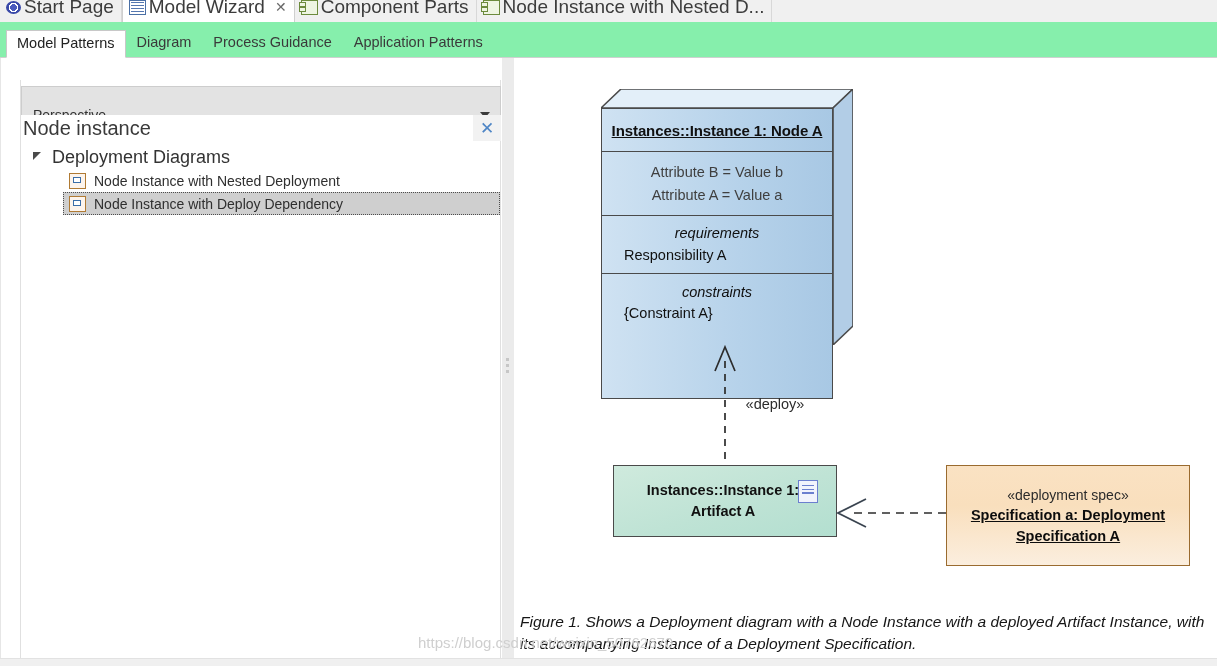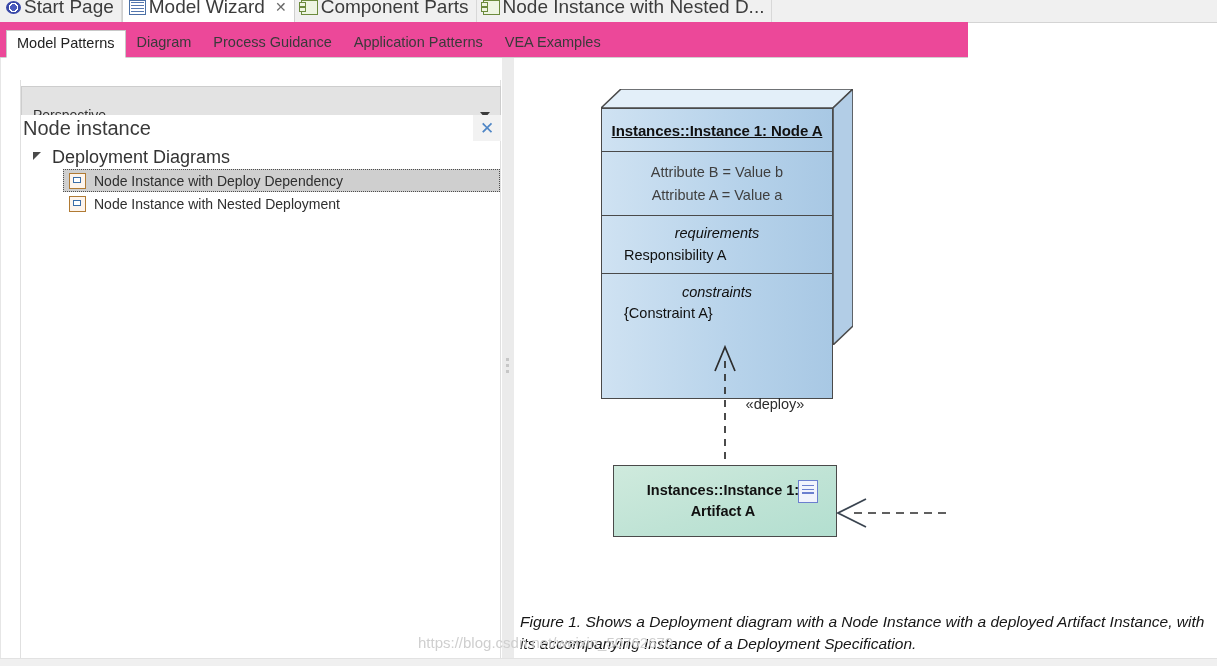--- a/index.html
+++ b/index.html
@@ -87,23 +87,23 @@
   .win-tab .tabclose {
     margin-left: 10px;
     font-size: 14px;
     color: #6a6a6a;
   }
 
   
   .inner-tabrow {
     position: absolute;
     left: 0; top: 22px;
-    width: 968px;
+    width: 1217px;
     height: 36px;
-    background: #ec4899;
+    background: #86efac;
     border-bottom: 1px solid #d0d0d0;
     box-sizing: border-box;
   }
   .inner-tabs {
     display: flex;
     align-items: flex-end;
     height: 100%;
     padding-left: 6px;
   }
   .inner-tab {
@@ -486,23 +486,20 @@
     </div>
     <div class="inner-tab">
       <span>Diagram</span>
     </div>
     <div class="inner-tab">
       <span>Process Guidance</span>
     </div>
     <div class="inner-tab">
       <span>Application Patterns</span>
     </div>
-    <div class="inner-tab">
-      <span>VEA Examples</span>
-    </div>
   </div>
 </div>
 
 <div class="left-panel">
   <div class="lp-gutter"></div>
   <div class="lp-body"></div>
 </div>
 
 <div class="perspective-bar">
   <span class="perspective-label">Perspective</span>
@@ -512,27 +509,27 @@
 <div class="filter-row">
   <span class="filter-text">Node instance</span>
   <span class="filter-clear">✕</span>
 </div>
 
 <div class="tree">
   <div class="tree-group">
     <span class="tri"></span>
     <span class="tree-group-label">Deployment Diagrams</span>
   </div>
+  <div class="tree-item">
+    <span class="pat-icon"></span>
+    <span class="tree-item-label">Node Instance with Nested Deployment</span>
+  </div>
   <div class="tree-item selected">
     <span class="pat-icon"></span>
     <span class="tree-item-label">Node Instance with Deploy Dependency</span>
-  </div>
-  <div class="tree-item">
-    <span class="pat-icon"></span>
-    <span class="tree-item-label">Node Instance with Nested Deployment</span>
   </div>
 </div>
 
 <div class="splitter">
   <div class="grip"></div>
 </div>
 
 <div class="content">
 
   <div class="node3d">
@@ -573,20 +570,27 @@
     <div class="artifact-icon"></div>
   </div>
 
   <div class="dep-arrow">
     <svg width="115" height="50">
       <line x1="112" y1="25" x2="14" y2="25" stroke="#2c2c2c" stroke-width="1.7" stroke-dasharray="8,6"></line>
       <polyline points="32,11 4,25 32,39" fill="none" stroke="#3a4450" stroke-width="1.8"></polyline>
     </svg>
   </div>
 
+  <div class="spec-box">
+    <div class="spec-stereo">«deployment spec»</div>
+    <div class="spec-name">
+      <span>Specification a: Deployment</span><br>
+      <span>Specification A</span>
+    </div>
+  </div>
 
   <div class="caption">
     <span>Figure 1. Shows a Deployment diagram with a Node Instance with a deployed Artifact</span>
     <span>Instance, with its accompanying Instance of a Deployment Specification.</span>
   </div>
 </div>
 
 <div class="watermark">https://blog.csdn.net/weixin_50762670</div>
 
 <div class="bottom-strip"></div>

